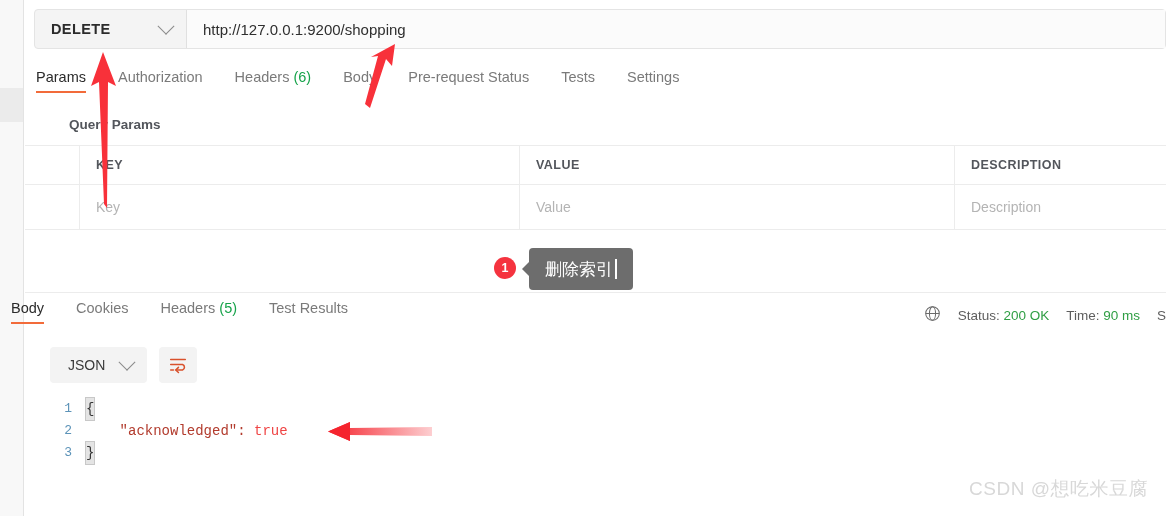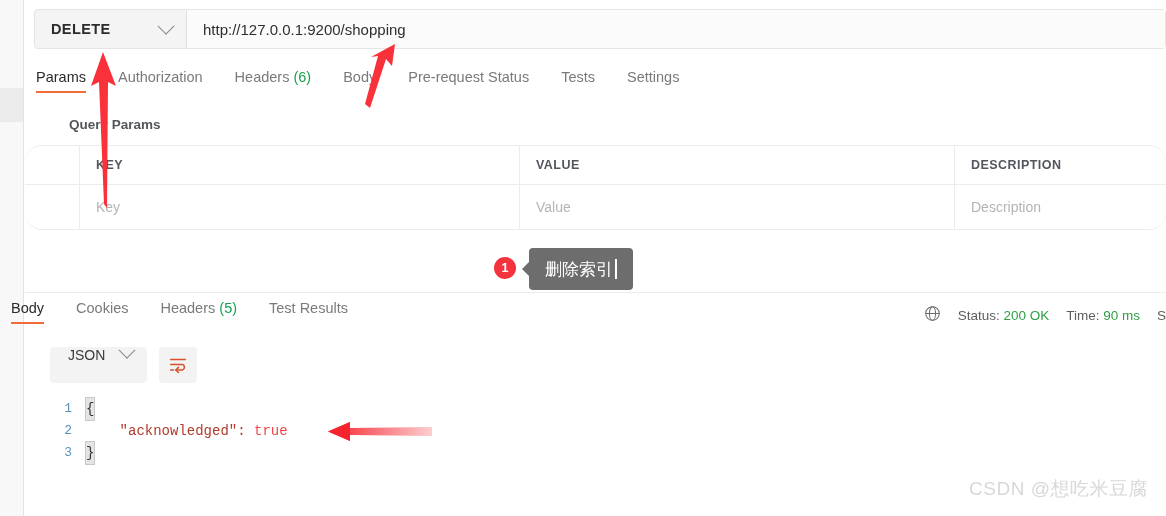--- a/index.html
+++ b/index.html
@@ -118,21 +118,20 @@
     font-size: 13.5px;
     font-weight: bold;
     color: #53565c;
   }
   #params-table {
     position: absolute;
     left: 25px; top: 145px;
     width: 1141px;
     border-top: 1px solid #ececec;
     border-bottom: 1px solid #ececec;
-    border-radius: 17px;
   }
   .ptr { display: flex; }
   .ptr.head { height: 38px; border-bottom: 1px solid #ececec; }
   .ptr.body { height: 44px; }
   .pcell {
     display: flex;
     align-items: center;
     box-sizing: border-box;
     border-right: 1px solid #ececec;
     padding-left: 16px;
@@ -250,20 +249,21 @@
   .vmode.active {
     background: #e5e5e5;
     color: #2b2b2b;
   }
   #format-select {
     margin-left: 14px;
     height: 36px;
     background: #f3f3f3;
     border-radius: 4px;
     display: flex;
+    align-items: center;
     padding: 0 14px 0 18px;
     cursor: pointer;
   }
   #format-select .fmt-label {
     font-size: 14px;
     color: #3a3a3a;
     margin-right: 16px;
   }
   #wrap-btn {
     margin-left: 12px;

